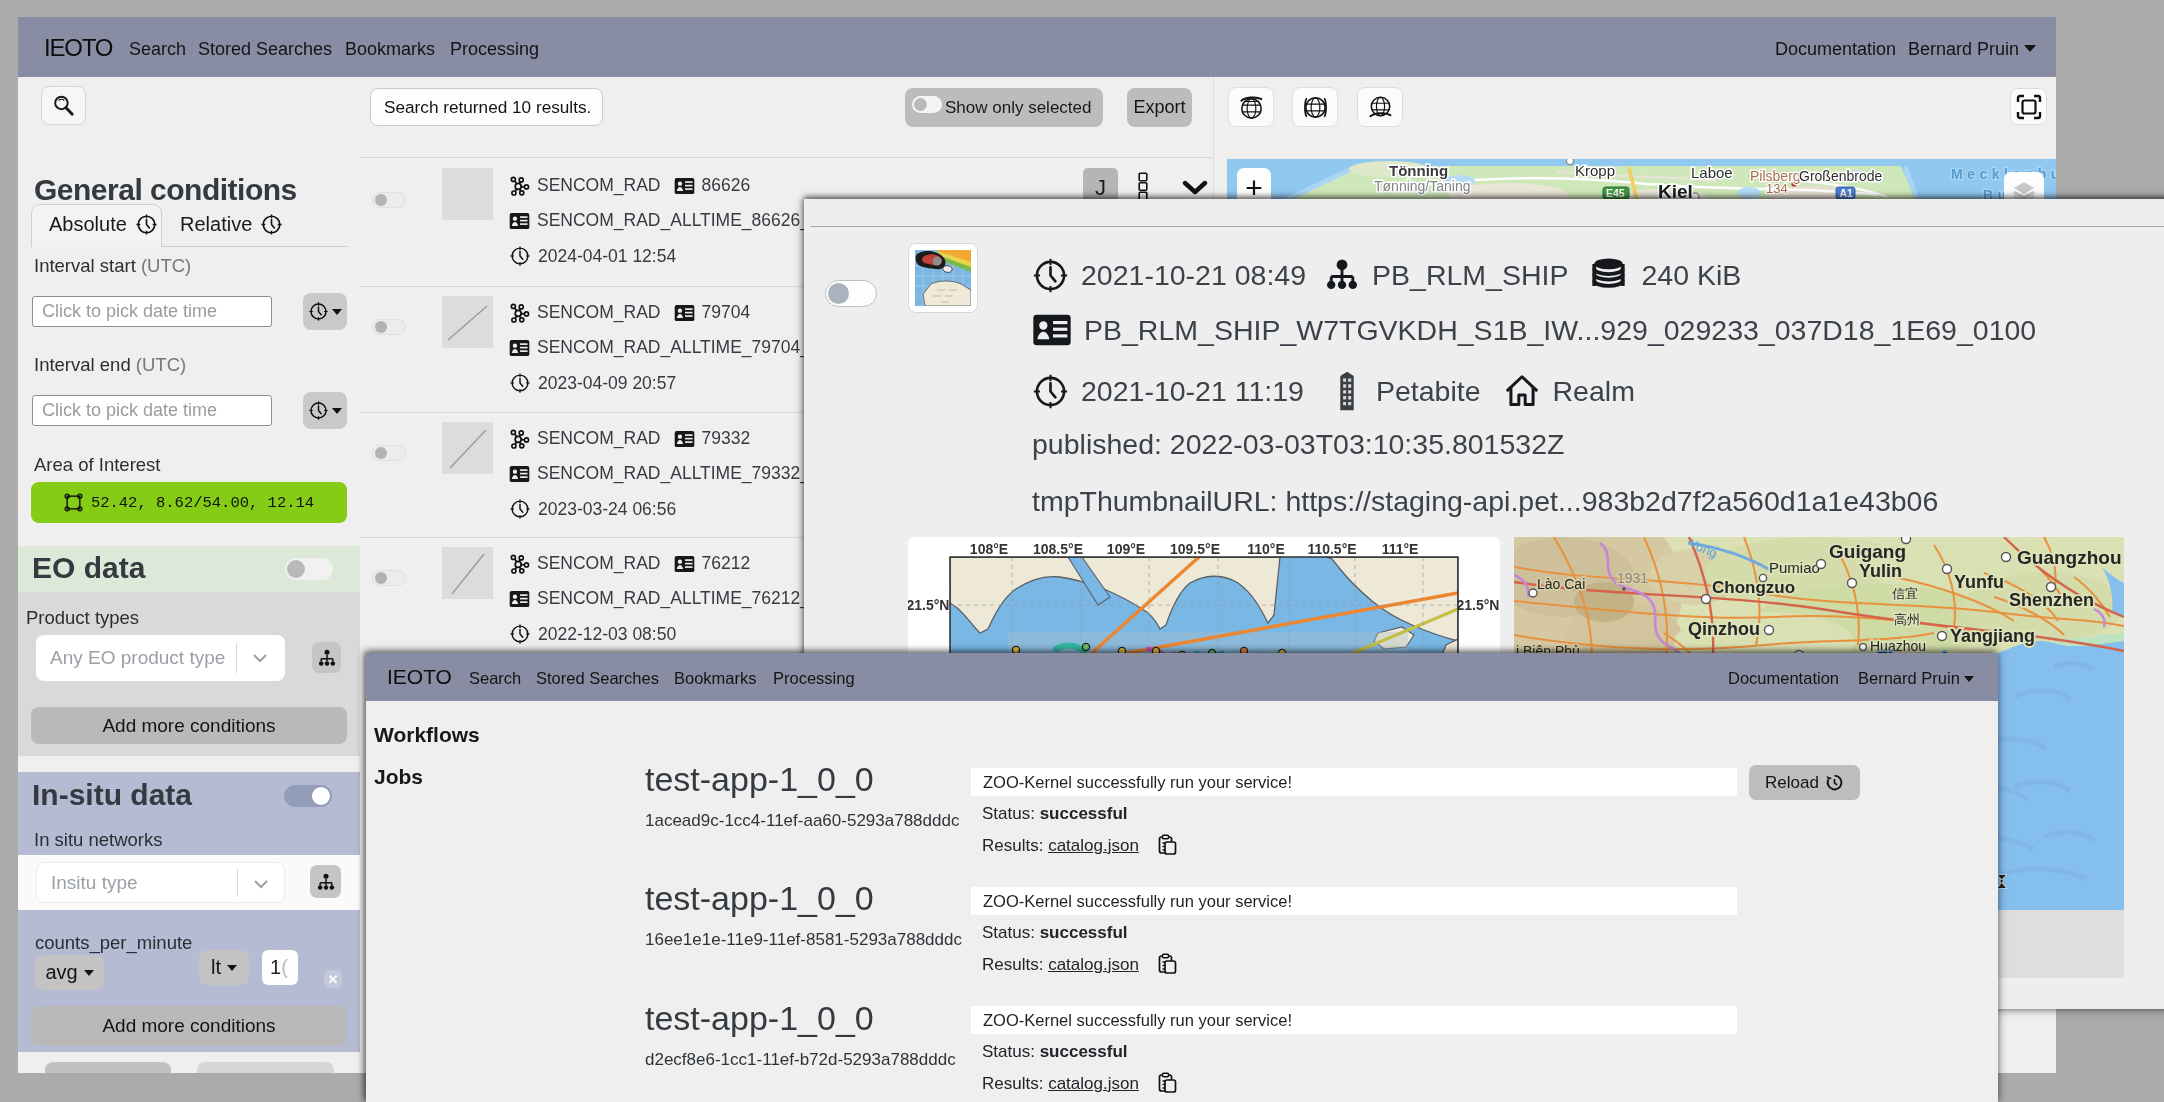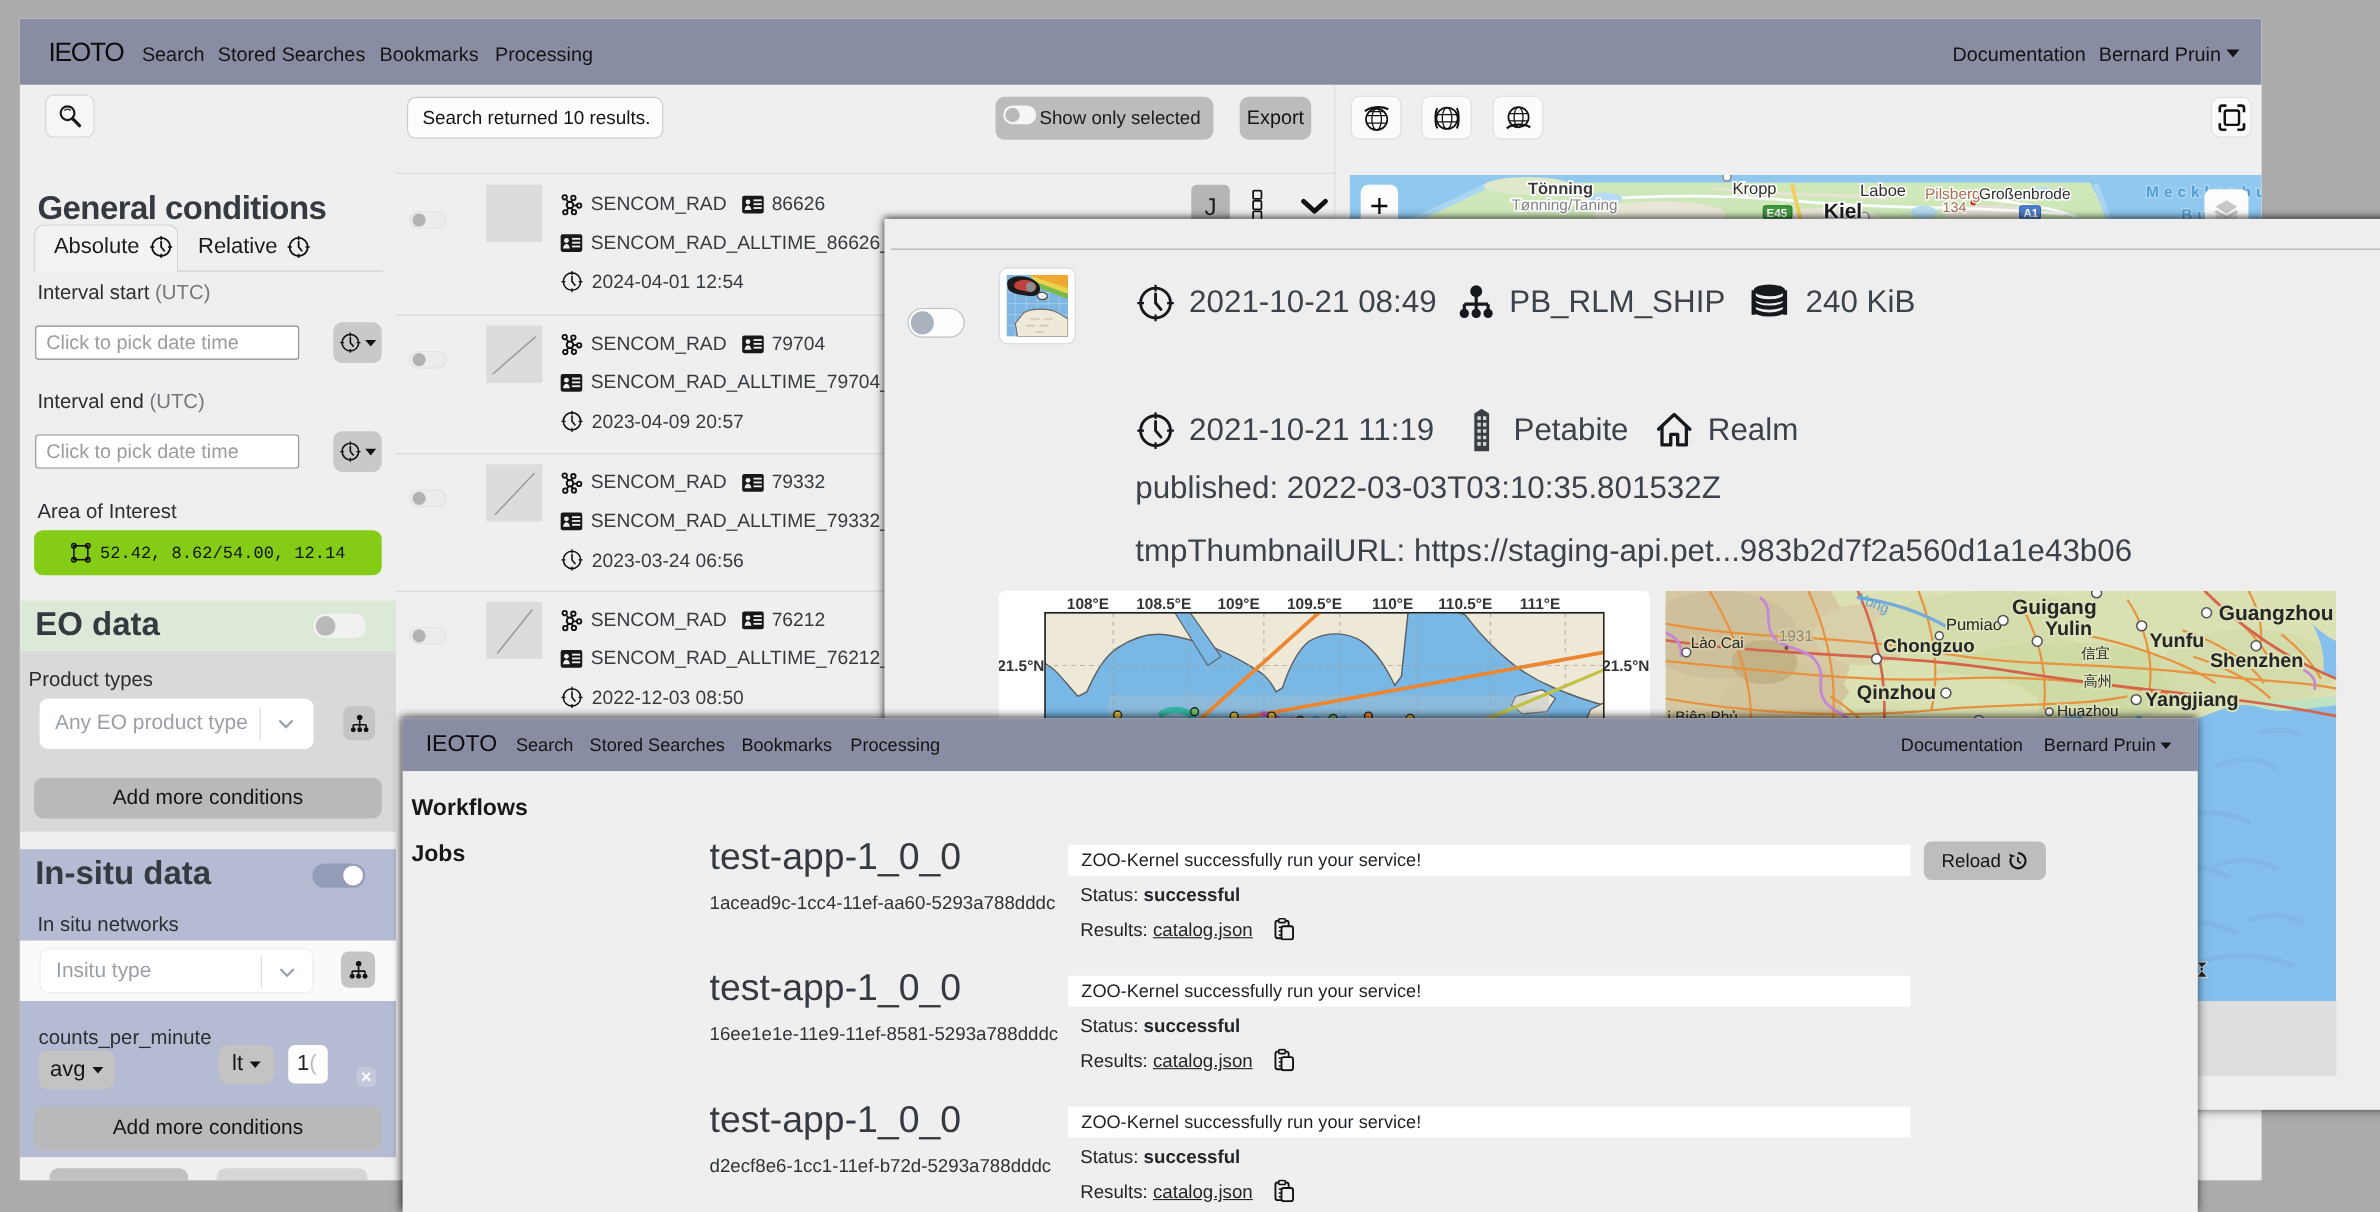--- a/index.html
+++ b/index.html
@@ -509,20 +509,31 @@
       </svg>
     <span>PB_RLM_SHIP</span>
     <svg width="41" height="38" viewBox="0 0 24 24" style="margin-left:8px;">
         <ellipse cx="12" cy="5" rx="9" ry="3.4" fill="#15181c"></ellipse>
         <path d="M3 5v3c0 1.9 4 3.4 9 3.4s9-1.5 9-3.4V5" fill="none" stroke="#15181c" stroke-width="2.4"></path>
         <path d="M3 11.5c0 1.9 4 3.4 9 3.4s9-1.5 9-3.4" fill="none" stroke="#15181c" stroke-width="2.4"></path>
         <path d="M3 15.5c0 1.9 4 3.4 9 3.4s9-1.5 9-3.4" fill="none" stroke="#15181c" stroke-width="2.4"></path>
         <path d="M3 8v11M21 8v11" stroke="#15181c" stroke-width="2.4"></path>
       </svg>
     <span>240 KiB</span>
+  </div>
+  <div class="dline" style="left:228px;top:114px;gap:12px;">
+    <svg width="40" height="34" viewBox="0 0 24 20">
+        <rect x="0.8" y="0.8" width="22.4" height="18.4" rx="2" fill="#15181c"></rect>
+        <circle cx="6.8" cy="7.3" r="2.5" fill="#eee"></circle>
+        <path d="M3.2 15.6c.5-3.1 2.1-4.6 3.6-4.6s3.1 1.5 3.6 4.6z" fill="#eee"></path>
+        <rect x="12.6" y="4.6" width="8.6" height="1.9" fill="#eee"></rect>
+        <rect x="12.6" y="8.6" width="8.6" height="1.9" fill="#eee"></rect>
+        <rect x="12.6" y="12.6" width="8.6" height="1.9" fill="#eee"></rect>
+      </svg>
+    <span>PB_RLM_SHIP_W7TGVKDH_S1B_IW...929_029233_037D18_1E69_0100</span>
   </div>
   <div class="dline" style="left:228px;top:171px;gap:12px;">
     <svg width="37" height="37" viewBox="0 0 24 24">
         <circle cx="12" cy="12" r="8.8" fill="none" stroke="#15181c" stroke-width="1.7"></circle>
         <path d="M12 1.2v4M12 18.8v4M1.2 12h4M18.8 12h4" stroke="#15181c" stroke-width="1.3"></path>
         <path d="M12 12V6.6M12 12l3.2 3.8" stroke="#15181c" stroke-width="1.7" fill="none" stroke-linecap="round"></path>
       </svg>
     <span>2021-10-21 11:19</span>
     <svg width="22" height="42" viewBox="0 0 13 25" style="margin-left:20px;">
         <path d="M2.5 24V3.5L6.5 1l4 2.5V24z" fill="#3a3f45"></path>

